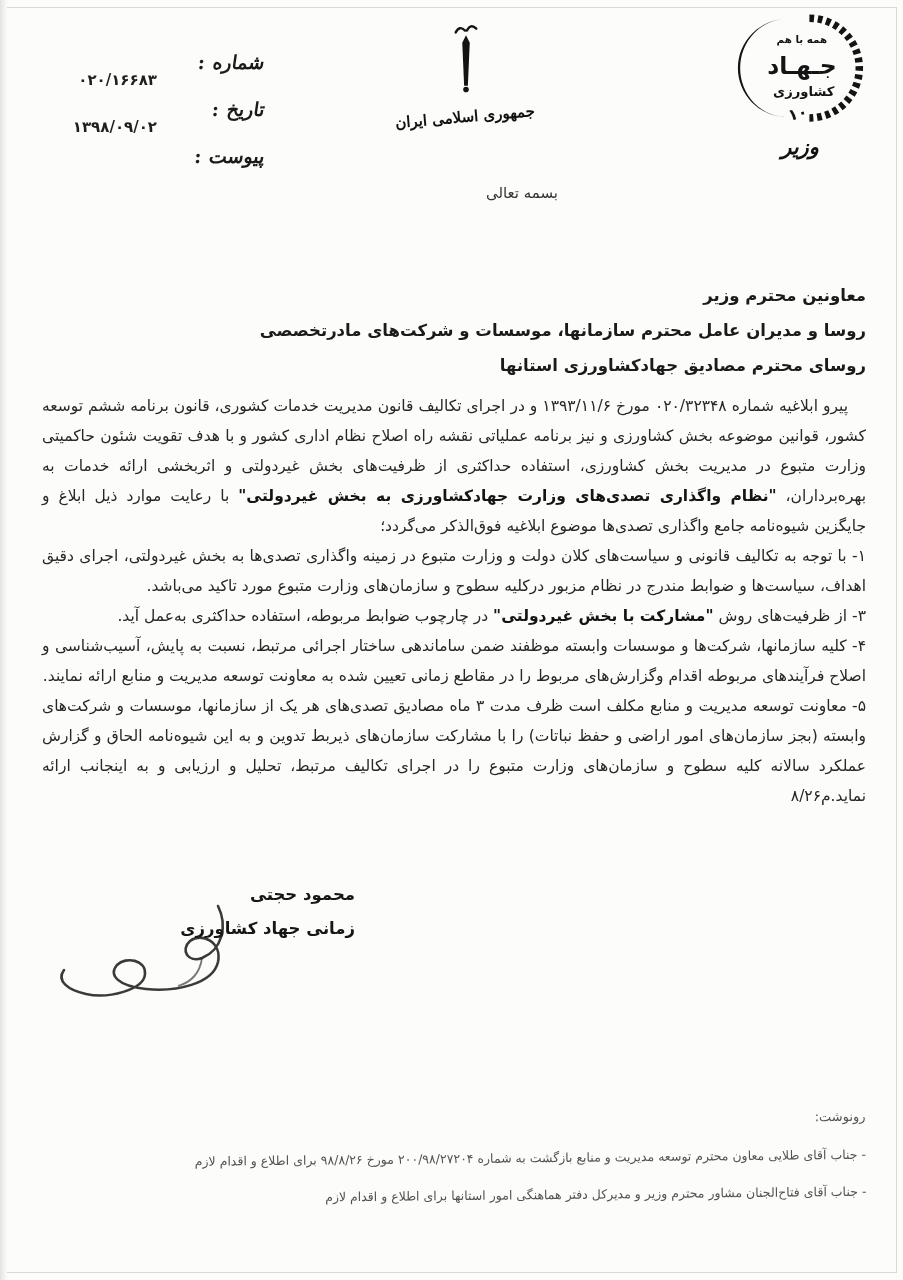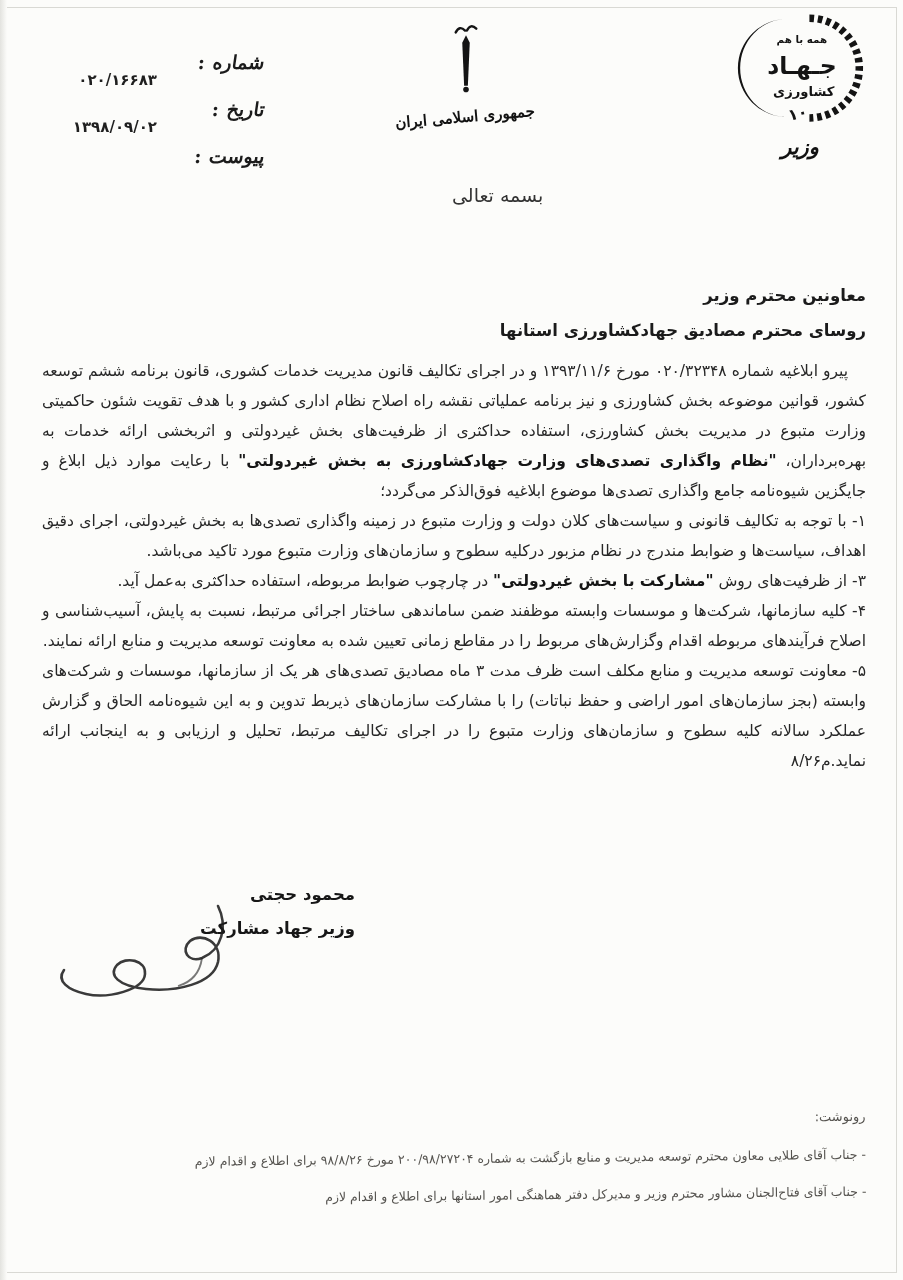--- a/index.html
+++ b/index.html
@@ -30,21 +30,21 @@
   .republic {
     position:absolute; left:390px; top:108px; width:150px; text-align:center;
     font-family:"DejaVu Serif", serif; font-weight:bold; font-size:15px;
     transform:rotate(-5deg); color:#111;
   }
   .logo-wrap { position:absolute; left:733px; top:8px; width:134px; text-align:center; }
   .minister {
     margin-top:0px; font-family:"DejaVu Serif", serif; font-weight:bold;
     font-style:italic; font-size:21px; color:#111;
   }
-  .besmeh { position:absolute; left:452px; top:184px; width:140px; text-align:left; font-size:19px; color:#333; }
+  .besmeh { position:absolute; left:452px; top:184px; width:140px; text-align:center; font-size:15px; color:#333; }
 
   
   .content { position:absolute; top:278px; right:37px; left:42px; }
   .recipients div { font-weight:bold; font-size:16.5px; line-height:35px; color:#1b1b1b; }
   .salutation { margin-top:14px; font-size:15.5px; line-height:32px; }
   .bodytext p { margin:0; font-size:15.5px; line-height:30px; text-align:justify; color:#272727; }
   .bodytext p.intro { margin-top:8px; text-indent:18px; }
   .bodytext b { font-weight:bold; color:#151515; }
 
   
@@ -110,35 +110,36 @@
       <text x="58" y="114" font-size="17" font-weight="bold" text-anchor="middle" transform="rotate(-14 58 110)">۱۰</text>
     </svg>
     <div class="minister">وزیر</div>
   </div>
 
   <div class="besmeh">بسمه تعالی</div>
 
   <div class="content">
     <div class="recipients">
       <div>معاونین محترم وزیر</div>
+      <div>روسا و مدیران عامل محترم سازمانها، موسسات و شرکت‌های مادرتخصصی</div>
       <div>روسای محترم مصادیق جهادکشاورزی استانها</div>
     </div>
 
     <div class="bodytext">
       <p class="intro"><span>پیرو ابلاغیه شماره ۰۲۰/۳۲۳۴۸ مورخ ۱۳۹۳/۱۱/۶ و در اجرای تکالیف قانون مدیریت خدمات کشوری، قانون برنامه ششم توسعه کشور، قوانین موضوعه بخش کشاورزی و نیز برنامه عملیاتی نقشه راه اصلاح نظام اداری کشور و با هدف تقویت شئون حاکمیتی وزارت متبوع در مدیریت بخش کشاورزی، استفاده حداکثری از ظرفیت‌های بخش غیردولتی و اثربخشی ارائه خدمات به بهره‌برداران، </span><b>"نظام واگذاری تصدی‌های وزارت جهادکشاورزی به بخش غیردولتی"</b><span> با رعایت موارد ذیل ابلاغ و جایگزین شیوه‌نامه جامع واگذاری تصدی‌ها موضوع ابلاغیه فوق‌الذکر می‌گردد؛</span></p>
       <p>۱- با توجه به تکالیف قانونی و سیاست‌های کلان دولت و وزارت متبوع در زمینه واگذاری تصدی‌ها به بخش غیردولتی، اجرای دقیق اهداف، سیاست‌ها و ضوابط مندرج در نظام مزبور درکلیه سطوح و سازمان‌های وزارت متبوع مورد تاکید می‌باشد.</p>
       <p><span>۳- از ظرفیت‌های روش </span><b>"مشارکت با بخش غیردولتی"</b><span> در چارچوب ضوابط مربوطه، استفاده حداکثری به‌عمل آید.</span></p>
       <p>۴- کلیه سازمانها، شرکت‌ها و موسسات وابسته موظفند ضمن ساماندهی ساختار اجرائی مرتبط، نسبت به پایش، آسیب‌شناسی و اصلاح فرآیندهای مربوطه اقدام وگزارش‌های مربوط را در مقاطع زمانی تعیین شده به معاونت توسعه مدیریت و منابع ارائه نمایند.</p>
       <p>۵- معاونت توسعه مدیریت و منابع مکلف است ظرف مدت ۳ ماه مصادیق تصدی‌های هر یک از سازمانها، موسسات و شرکت‌های وابسته (بجز سازمان‌های امور اراضی و حفظ نباتات) را با مشارکت سازمان‌های ذیربط تدوین و به این شیوه‌نامه الحاق و گزارش عملکرد سالانه کلیه سطوح و سازمان‌های وزارت متبوع را در اجرای تکالیف مرتبط، تحلیل و ارزیابی و به اینجانب ارائه نماید.م۸/۲۶</p>
     </div>
   </div>
 
   <div class="signature">
     <div>محمود حجتی</div>
-    <div>وزیر جهاد مشارکت</div>
+    <div>زمانی جهاد کشاورزی</div>
   </div>
   <svg class="sig-svg" width="240" height="112" viewBox="0 0 240 112" aria-hidden="true">
     <path d="M168,10 C178,30 172,54 152,62 C138,67 130,54 140,45 C152,36 172,46 168,66 C163,88 126,96 96,93 C68,90 58,79 67,69 C76,60 96,64 95,78 C94,94 58,103 36,98 C18,94 6,85 14,74" fill="none" stroke="#1f1f1f" stroke-width="2.6" stroke-linecap="round" opacity="0.88"></path>
     <path d="M152,62 C150,76 142,86 128,90" fill="none" stroke="#1f1f1f" stroke-width="1.8" opacity="0.6"></path>
   </svg>
 
   <div class="footer">
     <div class="footer-label">رونوشت:</div>
     <div class="footer-line">- جناب آقای طلایی معاون محترم توسعه مدیریت و منابع بازگشت به شماره ۲۰۰/۹۸/۲۷۲۰۴ مورخ ۹۸/۸/۲۶ برای اطلاع و اقدام لازم</div>
     <div class="footer-line">- جناب آقای فتاح‌الجنان مشاور محترم وزیر و مدیرکل دفتر هماهنگی امور استانها برای اطلاع و اقدام لازم</div>

